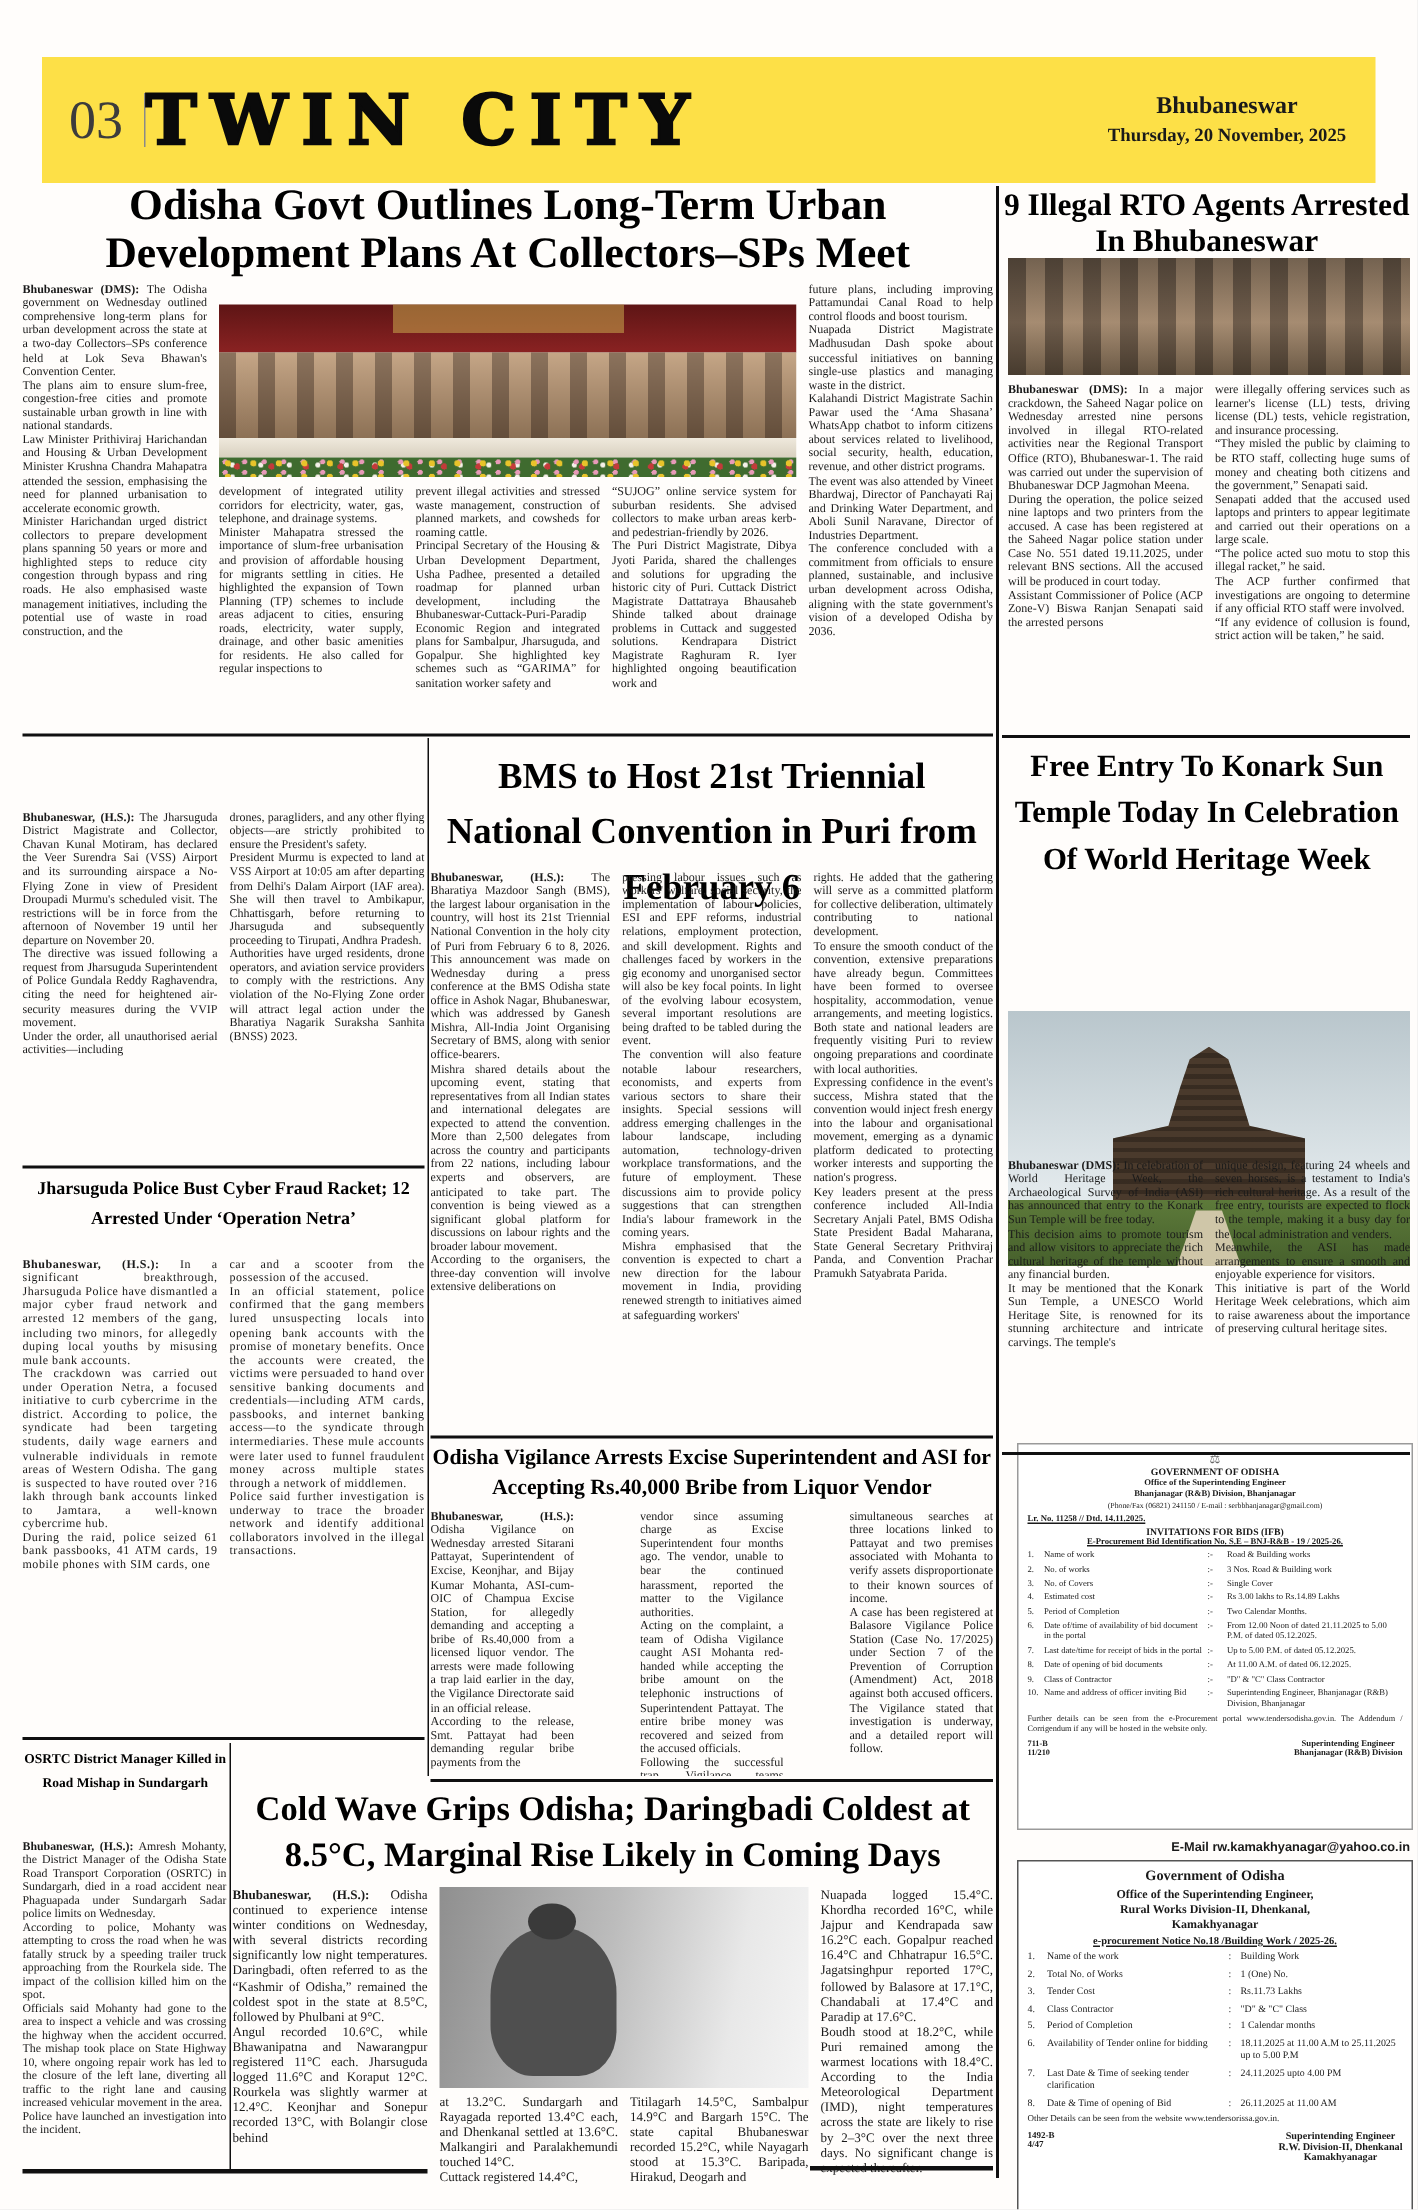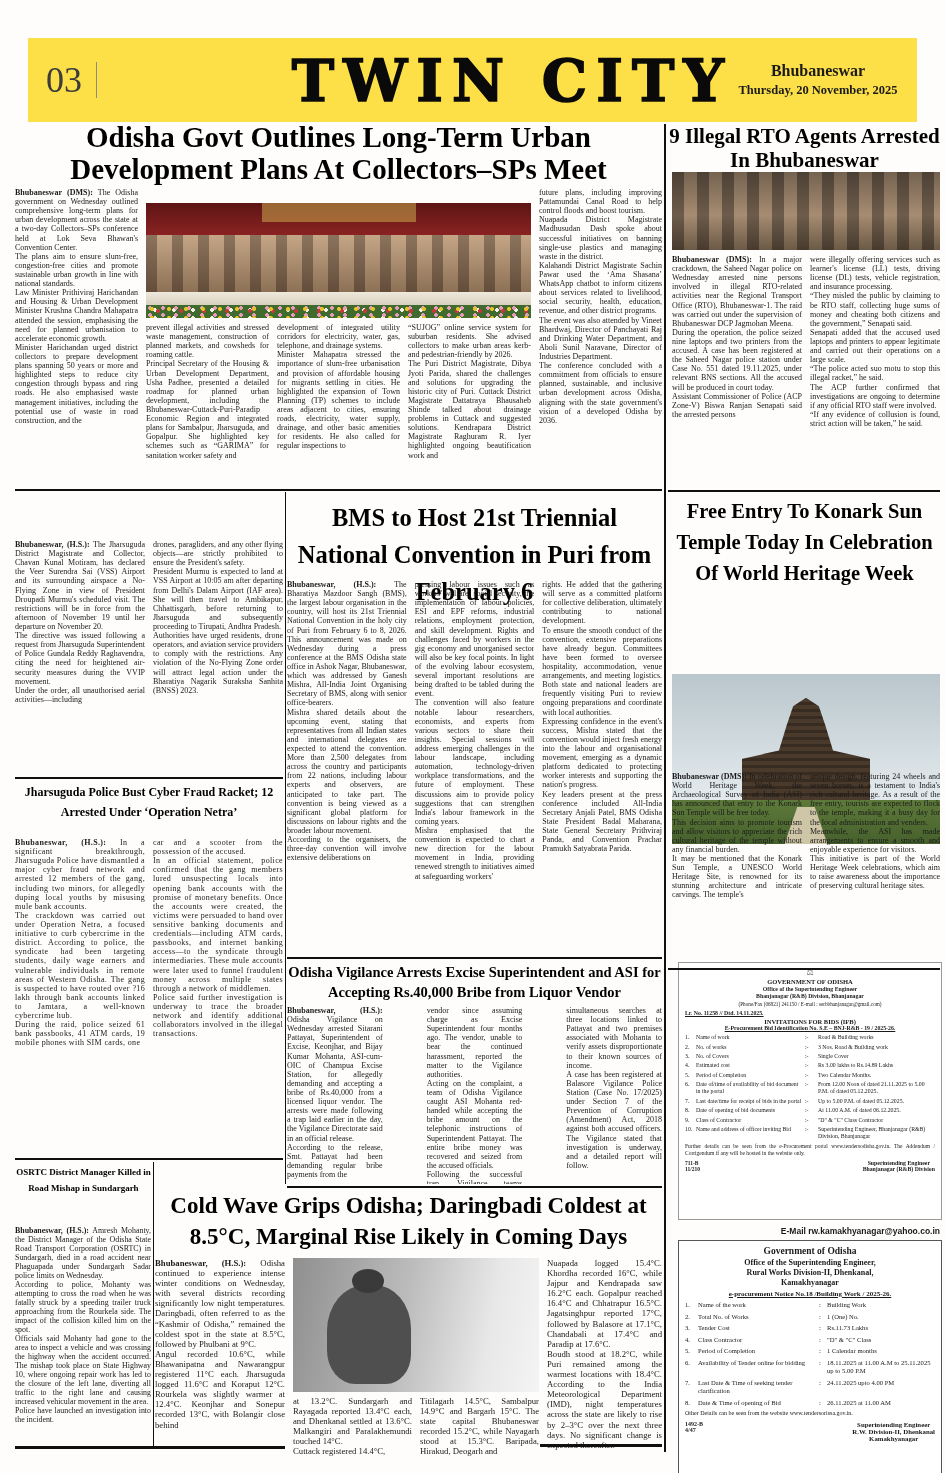--- a/index.html
+++ b/index.html
@@ -3,21 +3,21 @@
 <meta charset="utf-8">
 <style>
   html,body{margin:0;padding:0;background:#e9e9e9;}
   .page{position:relative;width:945px;height:1473px;background:#fffdfb;margin:0 auto;overflow:hidden;
         font-family:"Liberation Serif",serif;color:#1a1a1a;}
   
   .masthead{position:absolute;left:28px;top:38px;width:889px;height:84px;background:#fde047;
             display:flex;align-items:center;}
   .mh-page{font-size:36px;color:#3c3c3c;padding:0 14px 0 18px;border-right:1px solid #8a8a8a;line-height:1;}
   .mh-brand{font-size:30px;font-weight:bold;color:#14584a;padding:0 0 0 12px;white-space:nowrap;}
-  .mh-title{flex:1;text-align:right;font-family:"DejaVu Serif",serif;font-weight:900;font-size:57px;
+  .mh-title{flex:1;text-align:left;font-family:"DejaVu Serif",serif;font-weight:900;font-size:46px;
             letter-spacing:9px;color:#0a0a0a;-webkit-text-stroke:1.6px #0a0a0a;white-space:nowrap;}
   .mh-right{text-align:center;padding-right:14px;width:170px;}
   .mh-city{font-weight:bold;font-size:16px;}
   .mh-date{font-weight:bold;font-size:12.5px;margin-top:3px;}
   
   .hl{position:absolute;text-align:center;font-weight:bold;color:#000;}
   .hl-urban{left:15px;top:122px;width:647px;font-size:29px;line-height:1.1;}
   .hl-rto{left:664px;top:124px;width:281px;font-size:21px;line-height:1.15;}
   .hl-nofly{left:15px;top:494px;width:268px;font-size:15px;line-height:1.3;}
   .hl-bms{left:287px;top:500px;width:375px;font-size:24.5px;line-height:1.5;}
@@ -140,24 +140,24 @@
 Law Minister Prithiviraj Harichandan and Housing &amp; Urban Development Minister Krushna Chandra Mahapatra attended the session, emphasising the need for planned urbanisation to accelerate economic growth.
 Minister Harichandan urged district collectors to prepare development plans spanning 50 years or more and highlighted steps to reduce city congestion through bypass and ring roads. He also emphasised waste management initiatives, including the potential use of waste in road construction, and the</span></div>
     <div class="mid">
       <div class="ph" style="width:385px;height:130px;">
         <div class="pu-banner"></div>
         <div class="pu-people"></div>
         <div class="pu-table"></div>
         <div class="pu-flowers"></div>
       </div>
       <div class="mid-cols">
+        <div class="col"><span class="ct">development of integrated utility corridors for electricity, water, gas, telephone, and drainage systems.
+Minister Mahapatra stressed the importance of slum-free urbanisation and provision of affordable housing for migrants settling in cities. He highlighted the expansion of Town Planning (TP) schemes to include areas adjacent to cities, ensuring roads, electricity, water supply, drainage, and other basic amenities for residents. He also called for regular inspections to</span></div>
         <div class="col"><span class="ct">prevent illegal activities and stressed waste management, construction of planned markets, and cowsheds for roaming cattle.
 Principal Secretary of the Housing &amp; Urban Development Department, Usha Padhee, presented a detailed roadmap for planned urban development, including the Bhubaneswar-Cuttack-Puri-Paradip Economic Region and integrated plans for Sambalpur, Jharsuguda, and Gopalpur. She highlighted key schemes such as “GARIMA” for sanitation worker safety and</span></div>
-        <div class="col"><span class="ct">development of integrated utility corridors for electricity, water, gas, telephone, and drainage systems.
-Minister Mahapatra stressed the importance of slum-free urbanisation and provision of affordable housing for migrants settling in cities. He highlighted the expansion of Town Planning (TP) schemes to include areas adjacent to cities, ensuring roads, electricity, water supply, drainage, and other basic amenities for residents. He also called for regular inspections to</span></div>
         <div class="col"><span class="ct">“SUJOG” online service system for suburban residents. She advised collectors to make urban areas kerb- and pedestrian-friendly by 2026.
 The Puri District Magistrate, Dibya Jyoti Parida, shared the challenges and solutions for upgrading the historic city of Puri. Cuttack District Magistrate Dattatraya Bhausaheb Shinde talked about drainage problems in Cuttack and suggested solutions. Kendrapara District Magistrate Raghuram R. Iyer highlighted ongoing beautification work and</span></div>
       </div>
     </div>
     <div class="col" style="flex:1;"><span class="ct">future plans, including improving Pattamundai Canal Road to help control floods and boost tourism.
 Nuapada District Magistrate Madhusudan Dash spoke about successful initiatives on banning single-use plastics and managing waste in the district.
 Kalahandi District Magistrate Sachin Pawar used the ‘Ama Shasana’ WhatsApp chatbot to inform citizens about services related to livelihood, social security, health, education, revenue, and other district programs.
 The event was also attended by Vineet Bhardwaj, Director of Panchayati Raj and Drinking Water Department, and Aboli Sunil Naravane, Director of Industries Department.
 The conference concluded with a commitment from officials to ensure planned, sustainable, and inclusive urban development across Odisha, aligning with the state government's vision of a developed Odisha by 2036.</span></div>
   </div>

